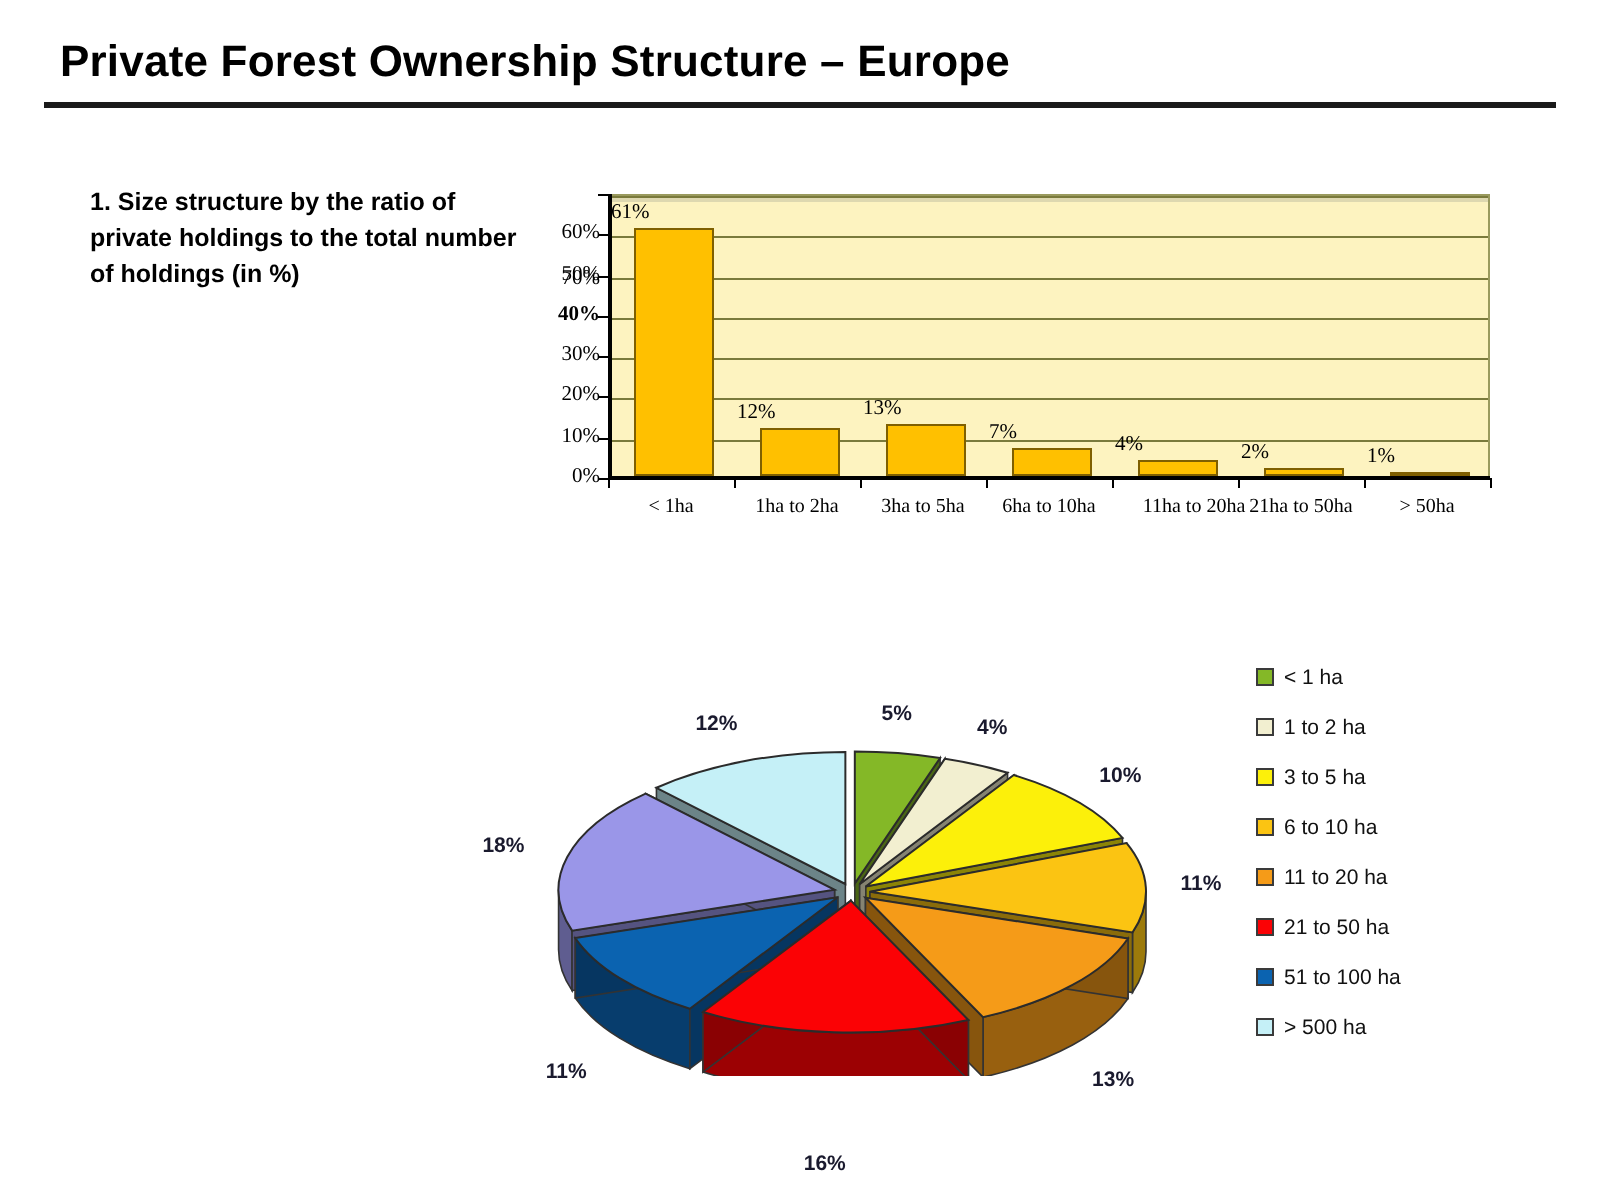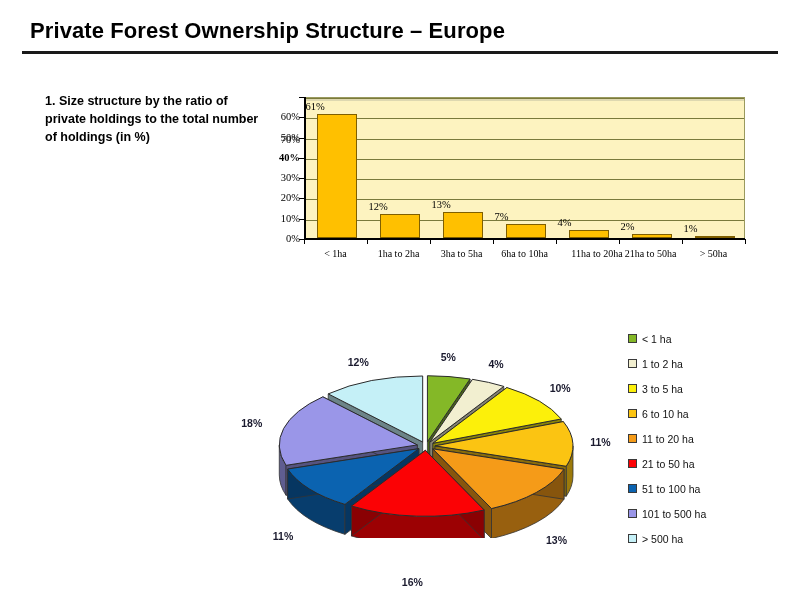--- a/index.html
+++ b/index.html
@@ -266,23 +266,19 @@
         </div>
         <div class="legend-row">
           <span class="swatch" style="background: rgb(251, 2, 5);"></span>
           <span class="legend-text">21 to 50 ha</span>
         </div>
         <div class="legend-row">
           <span class="swatch" style="background: rgb(11, 99, 176);"></span>
           <span class="legend-text">51 to 100 ha</span>
         </div>
         <div class="legend-row">
-          <span class="swatch" style="background: rgb(154, 150, 232);"></span>
-          <span class="legend-text">101 to 500 ha</span>
-        </div>
-        <div class="legend-row">
           <span class="swatch" style="background: rgb(197, 240, 247);"></span>
           <span class="legend-text">&gt; 500 ha</span>
         </div>
       </div>
   </div>
 
 </div>
 
 </body></html>

